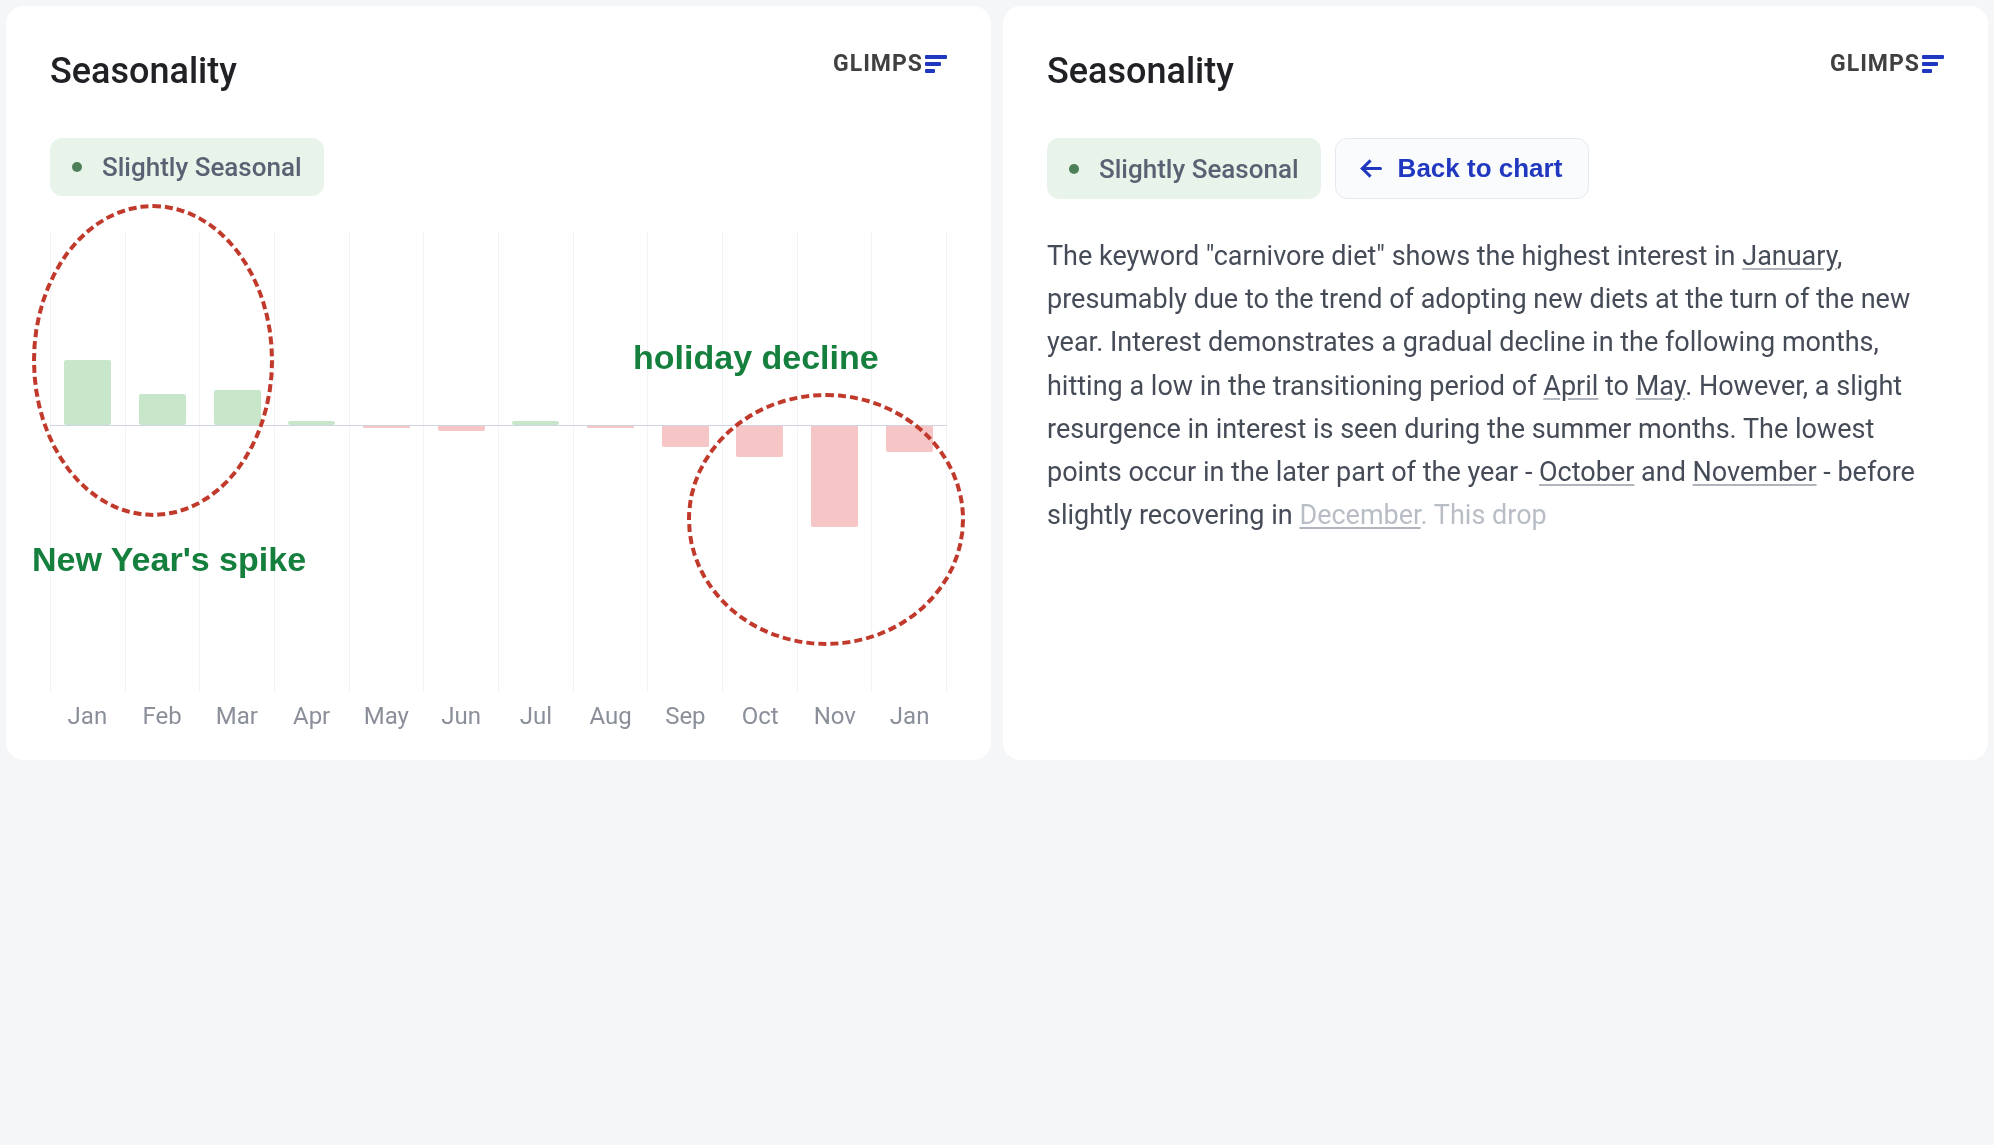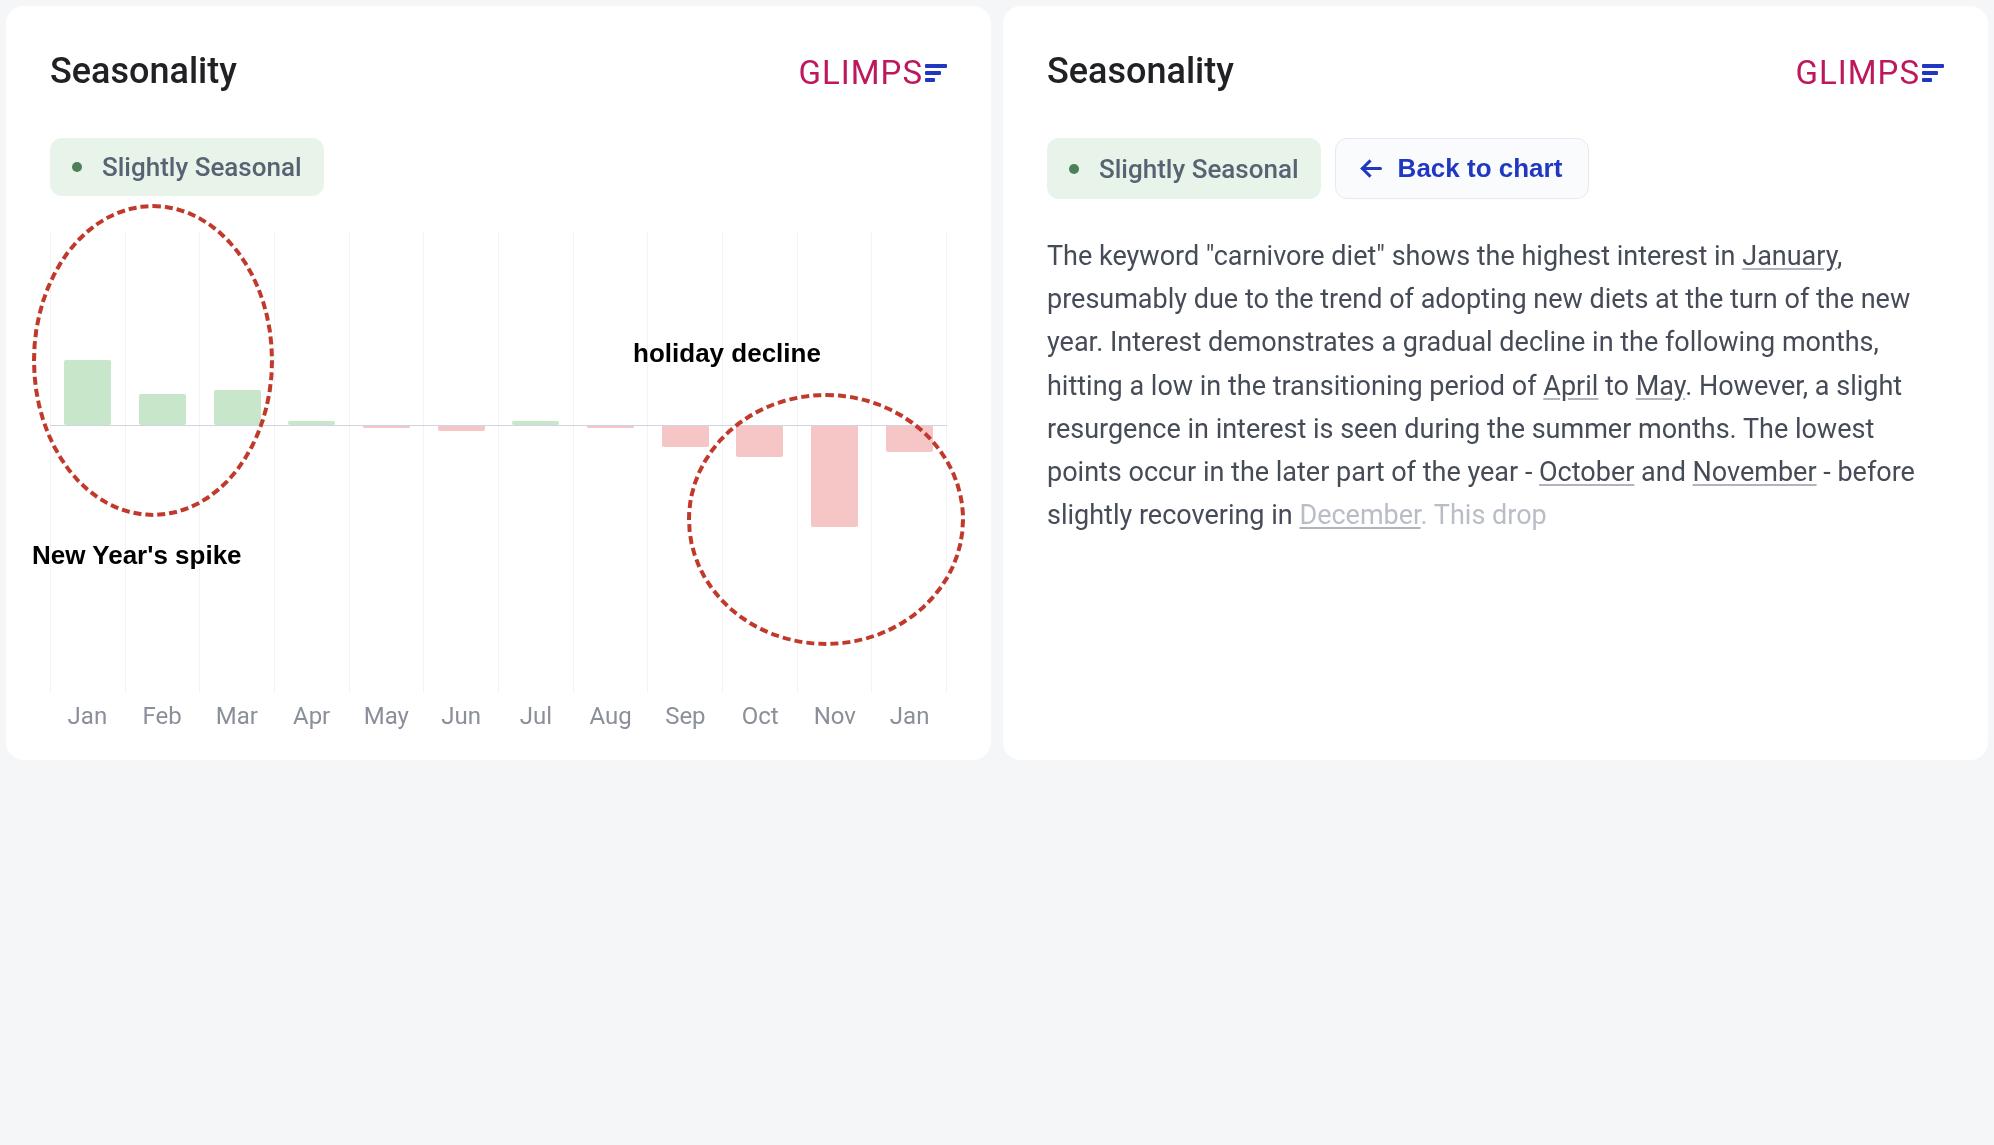--- a/index.html
+++ b/index.html
@@ -14,32 +14,32 @@
       background: #fff;
       border-radius: 18px;
       padding: 44px 44px 30px 44px;
       flex: 1;
       min-height: 750px;
       position: relative;
     }
     .card-header {
       display: flex;
       justify-content: space-between;
-      align-items: flex-end;
+      align-items: flex-start;
       margin-bottom: 46px;
     }
     .card-title {
       font-size: 36px;
       font-weight: 500;
       color: #202124;
     }
     .logo {
-      font-size: 33px;
-      font-weight: 400;
-      color: #be185d;
+      font-size: 23px;
+      font-weight: 700;
+      color: #404040;
       letter-spacing: 1px;
       display: flex;
       align-items: center;
     }
     .logo-lines {
       display: inline-flex;
       flex-direction: column;
       gap: 3px;
       margin-left: 2px;
       vertical-align: middle;
@@ -162,23 +162,23 @@
     
     .anno {
       position: absolute;
       border: 4px dashed #c0392b;
       border-radius: 50%;
       pointer-events: none;
       z-index: 3;
     }
     .anno-text {
       position: absolute;
-      color: #000000;
+      color: #15803d;
       font-weight: 700;
-      font-size: 26px;
+      font-size: 34px;
       font-family: "Comic Sans MS", cursive, sans-serif;
       z-index: 3;
     }
     
     .explain {
       font-size: 27px;
       line-height: 1.6;
       color: #454b57;
     }
     .explain .fade { color: #b9bdc6; }

